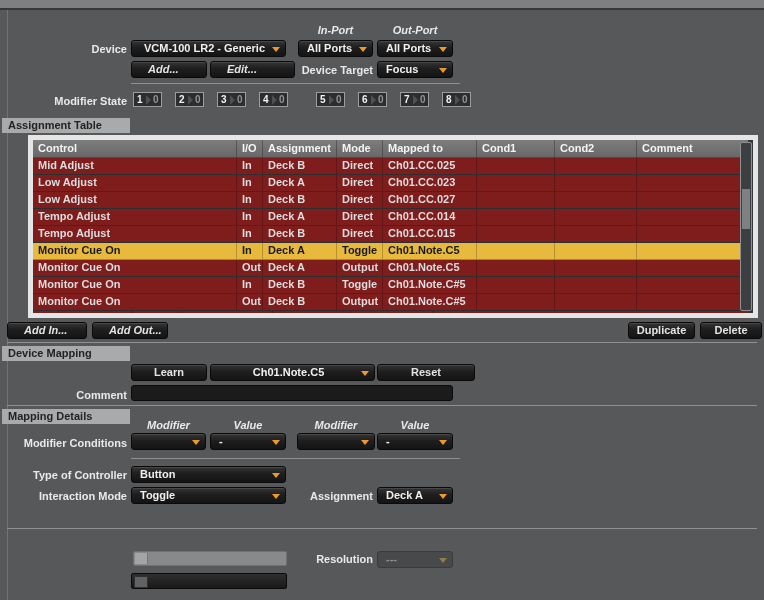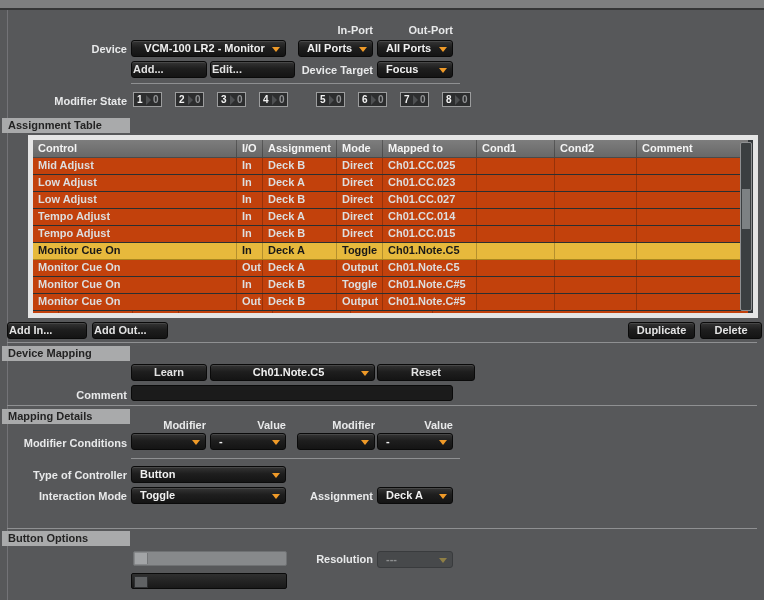--- a/index.html
+++ b/index.html
@@ -7,53 +7,53 @@
           font-family:"Liberation Sans",sans-serif;font-size:11px;font-weight:bold;}
   .topstrip{position:absolute;left:0;top:0;width:764px;height:8px;background:#7e7f80;border-bottom:2px solid #353637;}
   .leftedge{position:absolute;left:7px;top:10px;width:1px;height:590px;background:#85868a;opacity:.6;}
 
   .sec{position:absolute;left:2px;width:128px;height:15px;background:#a9aaab;color:#232323;
        line-height:15px;padding-left:6px;box-sizing:border-box;white-space:nowrap;}
   .hline{position:absolute;height:1px;background:#8f9092;}
 
   .label{position:absolute;color:#e8e9ea;height:13px;line-height:13px;white-space:nowrap;}
   .label.right{text-align:right;}
-  .label.center{text-align:right;}
+  .label.center{text-align:center;font-style:italic;}
 
   .dd,.btn{position:absolute;height:17px;box-sizing:border-box;border-radius:3px;
        background:linear-gradient(#353535,#1e1e1e 45%,#141414);
        border:1px solid #0a0a0a;box-shadow:inset 0 1px 0 rgba(255,255,255,.10);}
   .dd-val{position:absolute;left:8px;right:16px;top:0;line-height:15px;color:#f0f0f0;
        white-space:nowrap;overflow:hidden;}
   .dd-val.center{text-align:center;}
   .arrow{position:absolute;right:5px;top:6px;width:0;height:0;
        border-left:4px solid transparent;border-right:4px solid transparent;
        border-top:5px solid var(--accent,#ef9a28);}
   .dd.disabled{background:#47494b;border-color:#393b3d;box-shadow:none;}
   .dd.disabled .dd-val{color:#8d8f90;}
   .dd.disabled .arrow{border-top-color:var(--accent_disabled,#8f7f45);}
   .btn{color:#e3e3e3;text-align:center;line-height:15px;}
-  .btn.left{text-align:left;padding-left:1px;}
+  .btn.left{text-align:left;padding-left:16px;font-style:italic;}
 
   .modwrap{position:absolute;left:133px;top:92px;display:flex;gap:13px;}
   .mod-box{width:29px;height:15px;box-sizing:border-box;background:#2c2d2e;border:1px solid #9c9d9e;
        display:flex;align-items:center;}
   .mod-box.grp{margin-left:15px;}
   .mod-num{color:#f2f2f2;font-size:10px;padding-left:3px;width:8px;}
   .mod-chev{width:0;height:0;border-top:5px solid transparent;border-bottom:5px solid transparent;
        border-left:5px solid #4e5052;margin-left:1px;}
   .mod-val{color:#929496;font-size:10px;padding-left:2px;}
 
   .table{position:absolute;left:28px;top:135px;width:730px;height:183px;box-sizing:border-box;
        background:#33373a;border:5px solid #e5e5e5;overflow:hidden;}
   .thead{display:flex;width:715px;height:17px;line-height:17px;
        background:linear-gradient(#7d7d7d,#686868);color:#f4f4f4;border-bottom:1px solid #4a4a4a;}
   .th{box-sizing:border-box;padding-left:5px;border-right:1px solid rgba(0,0,0,.28);
        white-space:nowrap;overflow:hidden;}
-  .tr{display:flex;width:715px;height:16px;line-height:15px;background:#c2410c;
+  .tr{display:flex;width:715px;height:16px;line-height:15px;background:#7f1d1d;
        border-bottom:1px solid #2b2f31;color:#dddedf;}
   .tr.sel{background:var(--selection,#e7b93c);color:#181818;border-bottom-color:#a9861f;}
   .td{box-sizing:border-box;padding-left:5px;border-right:1px solid rgba(0,0,0,.22);
        white-space:nowrap;overflow:hidden;}
   .c0{width:204px}.c1{width:26px}.c2{width:74px}.c3{width:46px}
   .c4{width:94px}.c5{width:78px}.c6{width:82px}.c7{width:111px;border-right:none;}
   .vscroll{position:absolute;right:1px;top:2px;bottom:2px;width:12px;box-sizing:border-box;
        background:#3b3f41;border:1px solid #8e9092;border-radius:2px;}
   .vthumb{position:absolute;left:1px;right:1px;top:46px;height:40px;background:#7d8183;}
 
@@ -77,21 +77,21 @@
 <div class="screen">
   <div class="topstrip"></div>
   <div class="leftedge"></div>
 
 
   <div class="label center" style="left:298px;top:24px;width:75px">In-Port</div>
   <div class="label center" style="left:377px;top:24px;width:76px">Out-Port</div>
 
   <div class="label right" style="left:20px;top:43px;width:107px">Device</div>
   <div class="dd" style="left:131px;top:40px;width:155px">
-    <span class="dd-val center">VCM-100 LR2 - Monitor</span>
+    <span class="dd-val center">VCM-100 LR2 - Generic</span>
     <span class="arrow"></span>
   </div>
   <div class="dd" style="left:298px;top:40px;width:75px">
     <span class="dd-val">All Ports</span>
     <span class="arrow"></span>
   </div>
   <div class="dd" style="left:377px;top:40px;width:76px">
     <span class="dd-val">All Ports</span>
     <span class="arrow"></span>
   </div>
@@ -326,21 +326,20 @@
     <span class="dd-val">Toggle</span>
     <span class="arrow"></span>
   </div>
   <div class="label right" style="left:246px;top:490px;width:127px">Assignment</div>
   <div class="dd" style="left:377px;top:487px;width:76px">
     <span class="dd-val">Deck A</span>
     <span class="arrow"></span>
   </div>
 
   <div class="hline" style="left:7px;top:528px;width:750px"></div>
-  <div class="sec" style="top:531px">Button Options</div>
 
   <div class="slider">
     <div class="handle"></div>
   </div>
   <div class="label right" style="left:246px;top:553px;width:127px">Resolution</div>
   <div class="dd disabled" style="left:377px;top:551px;width:76px">
     <span class="dd-val">---</span>
     <span class="arrow"></span>
   </div>
 

